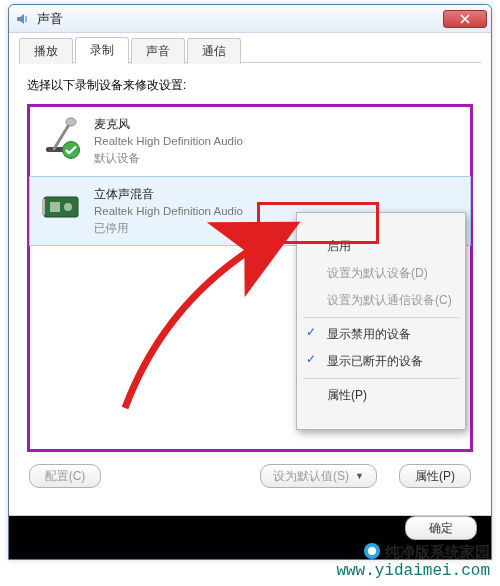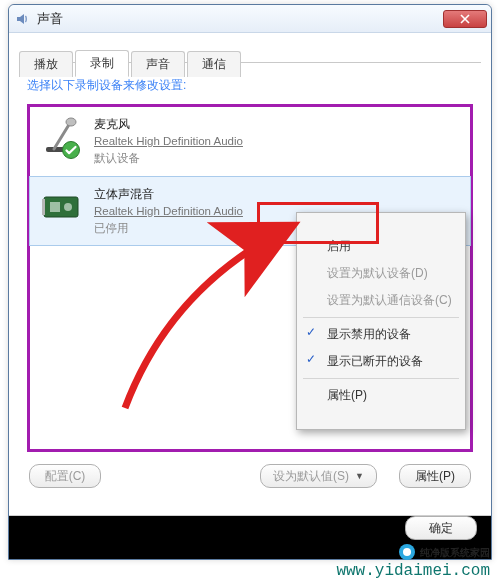--- a/index.html
+++ b/index.html
@@ -67,33 +67,33 @@
   }
   .tab {
     padding: 4px 14px;
     border: 1px solid #c9c9c9;
     border-bottom: none;
     background: #f4f4f4;
     color: #333;
     border-radius: 3px 3px 0 0;
     margin-right: 2px;
     position: relative;
-    top: 14px;
+    top: 1px;
     z-index:1;
   }
   .tab.active {
     background: #fff;
     border-bottom: 1px solid #fff;
     z-index:2;
   }
   .content {
     padding: 14px 18px 8px 18px;
   }
   .instruction {
-    color: #3b82f6;
+    color: #000000;
     margin-bottom: 10px;
   }
   .device-list {
     border: 3px solid #a21caf;
     height: 348px;
     background: #fff;
     position: relative;
   }
   .device-item {
     display: flex;
@@ -105,21 +105,21 @@
     width: 44px; height: 44px;
     margin-right: 10px;
     position: relative;
     flex: none;
   }
   .device-item .dev-texts {
     flex: 1;
     line-height: 1.5;
   }
   .dev-name { color: #222; }
-  .dev-driver { color: #777; font-size: 11.5px; text-decoration: underline; }
+  .dev-driver { color: #777; font-size: 11.5px; }
   .dev-status { color: #888; font-size: 11.5px; }
   .device-item.selected {
     background: #e9f3fd;
     border: 1px solid #aacbec;
     margin: -1px;
   }
   .buttons-row {
     display: flex;
     justify-content: space-between;
     margin-top: 12px;
@@ -193,21 +193,21 @@
   }
   .watermark {
     position: absolute;
     right: 10px; bottom: 4px;
     text-align: right;
     font-size: 12px;
     line-height: 1.3;
     color: #555;
     z-index: 40;
   }
-  .watermark .brand { font-size: 10px; font-weight: 700; color:#222; display:flex; align-items:center; justify-content:flex-end; gap:4px;}
+  .watermark .brand { font-size: 15px; font-weight: 700; color:#222; display:flex; align-items:center; justify-content:flex-end; gap:4px;}
   .watermark .url { color:#0f766e; font-size:16px;font-family:Liberation Mono, monospace; }
   .soundcard-svg, .mic-svg { width:44px; height:44px; }
   .green-check {
     position:absolute; left:22px; top:26px;
     width:18px; height:18px;
   }
 </style>
 </head>
 <body>
 

